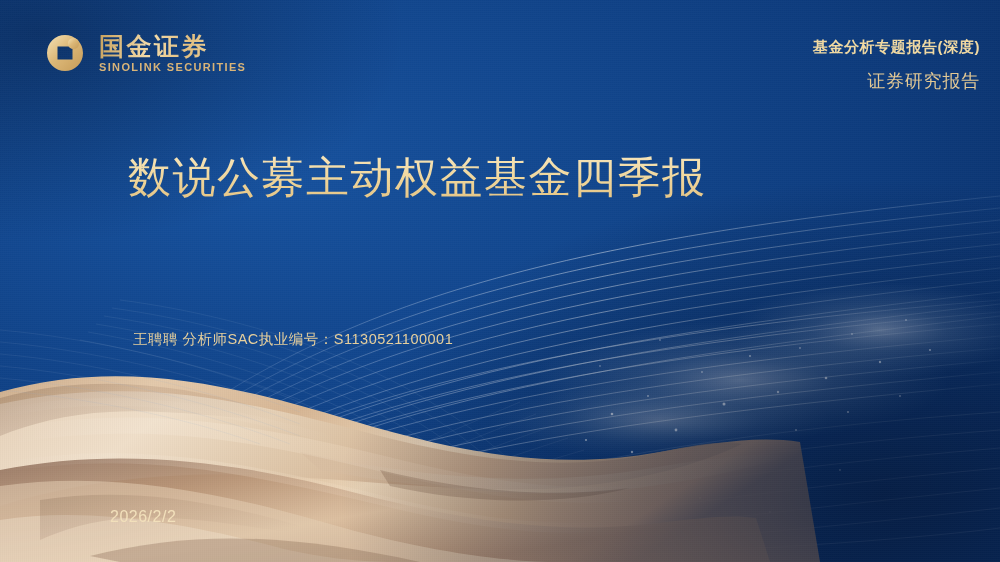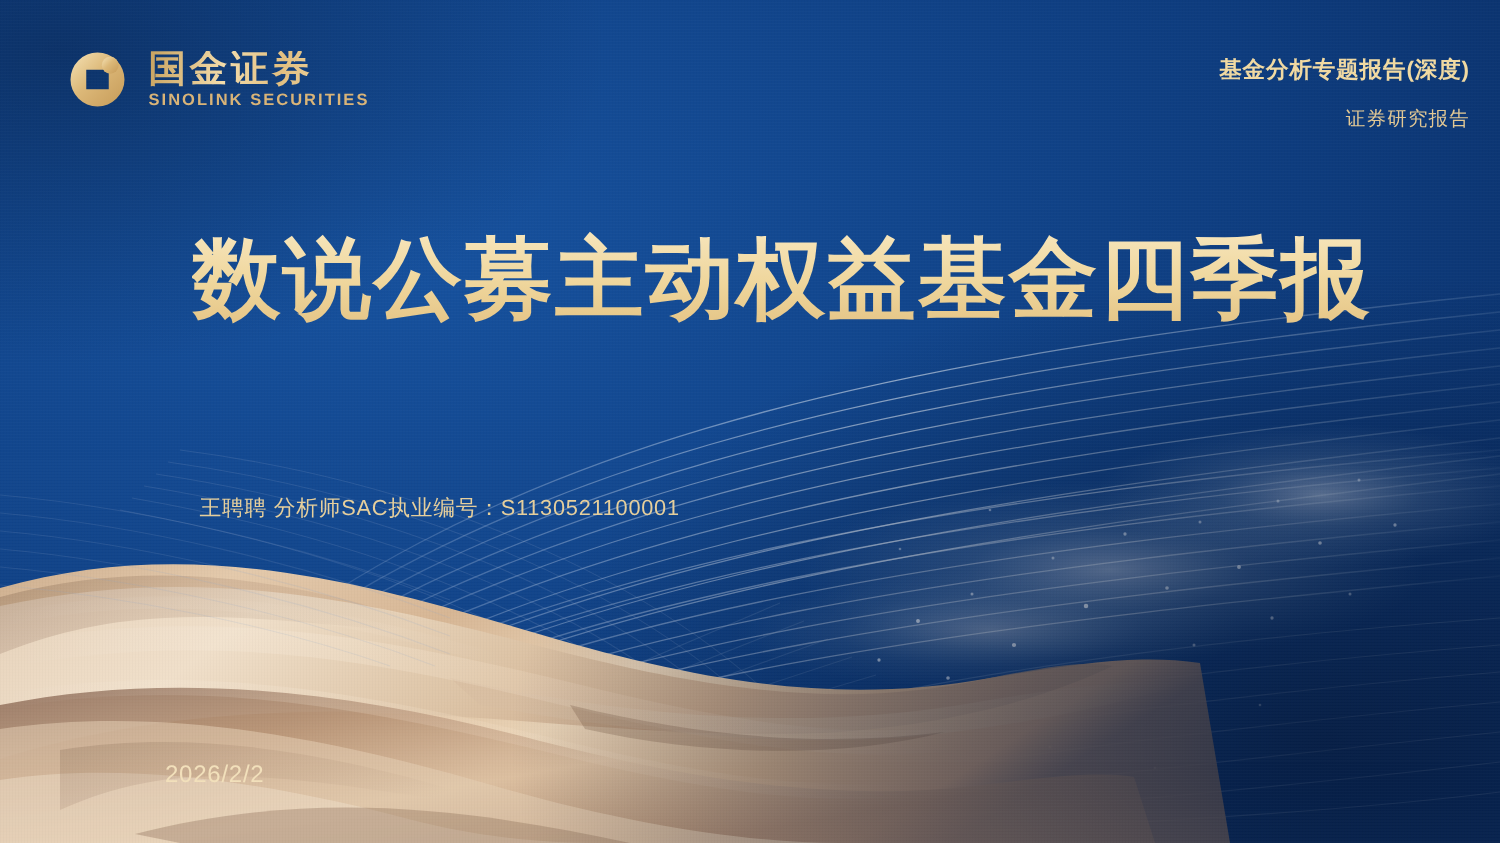--- a/index.html
+++ b/index.html
@@ -82,32 +82,32 @@
   }
   .hdr-main {
     font-size: 15px;
     font-weight: 700;
     letter-spacing: .6px;
     color: #f0d9a2;
     line-height: 1.2;
   }
   .hdr-sub {
     margin-top: 15px;
-    font-size: 13px;
+    font-size: 18px;
     letter-spacing: .8px;
     color: #e2c894;
     line-height: 1.2;
   }
 
   
   .title-block { position: absolute; left: 128px; top: 152px; }
 
   .main-title {
-    font-size: 59px;
-    font-weight: 700;
+    font-size: 43px;
+    font-weight: 400;
     letter-spacing: 1.5px;
     line-height: 1.18;
     color: #f2daa4;
     background: linear-gradient(180deg, #f7e6bd 0%, #efd69c 52%, #e3c283 100%);
     -webkit-background-clip: text;
     background-clip: text;
     -webkit-text-fill-color: transparent;
     white-space: nowrap;
   }
   .sub-title {

